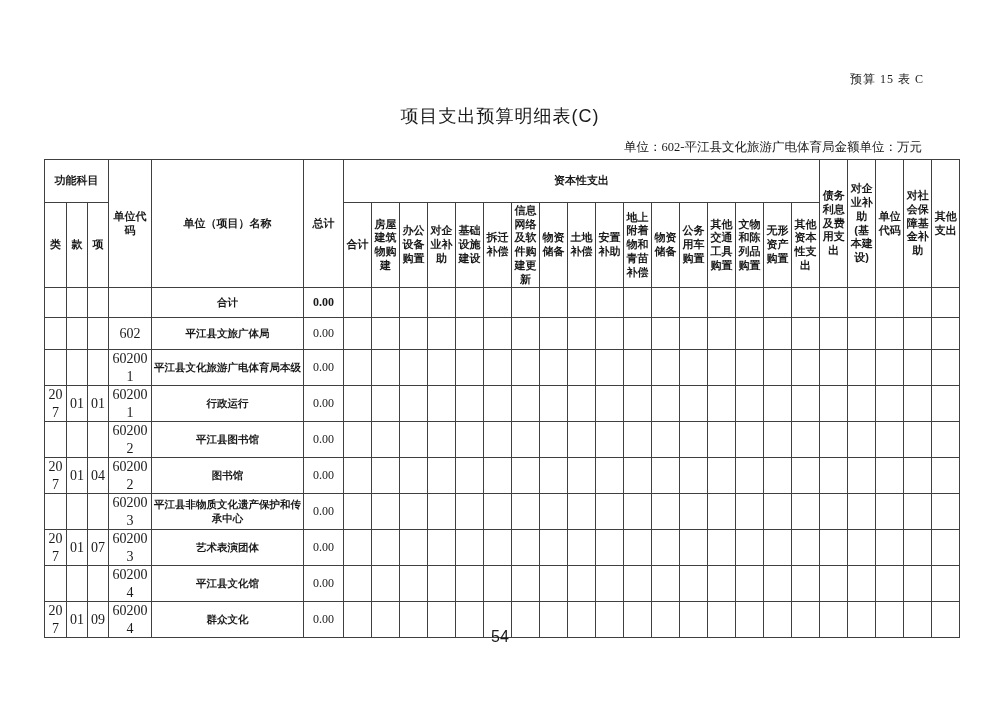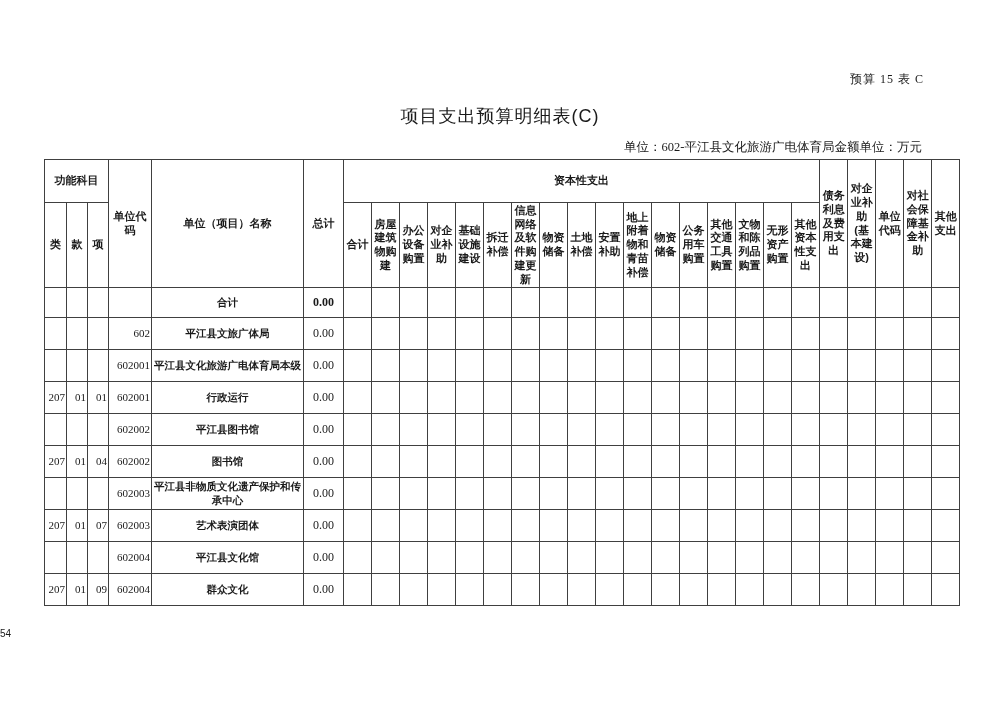--- a/index.html
+++ b/index.html
@@ -40,27 +40,27 @@
   thead th{
     font-family:"Liberation Sans","DejaVu Sans",sans-serif;
     font-weight:bold;font-size:11px;
     background:#fff;
   }
   thead tr.hrow1{height:43px;}
   thead tr.hrow2{height:85px;}
   tbody tr{height:32px;}
   tbody tr.total-row{height:30px;}
   tbody tr.total-row td{font-weight:bold;}
-  td.cell-code{font-size:11px;text-align:right;}
+  td.cell-code{font-size:14px;}
   td.cell-name{font-size:10.5px;font-weight:bold;}
   td.cell-total{font-size:12px;margin-top:12px;}
   td.cell-empty{font-size:10px;}
   .page-number{
     position:absolute;top:628px;left:0;width:100%;
-    text-align:left;font-size:10px;
+    text-align:center;font-size:16px;
     font-family:"Liberation Sans","DejaVu Sans",sans-serif;
   }
 </style>
 </head>
 <body>
 
 <div class="form-code">预算 15 表 C</div>
 
 <div class="doc-title">项目支出预算明细表(C)</div>
 

